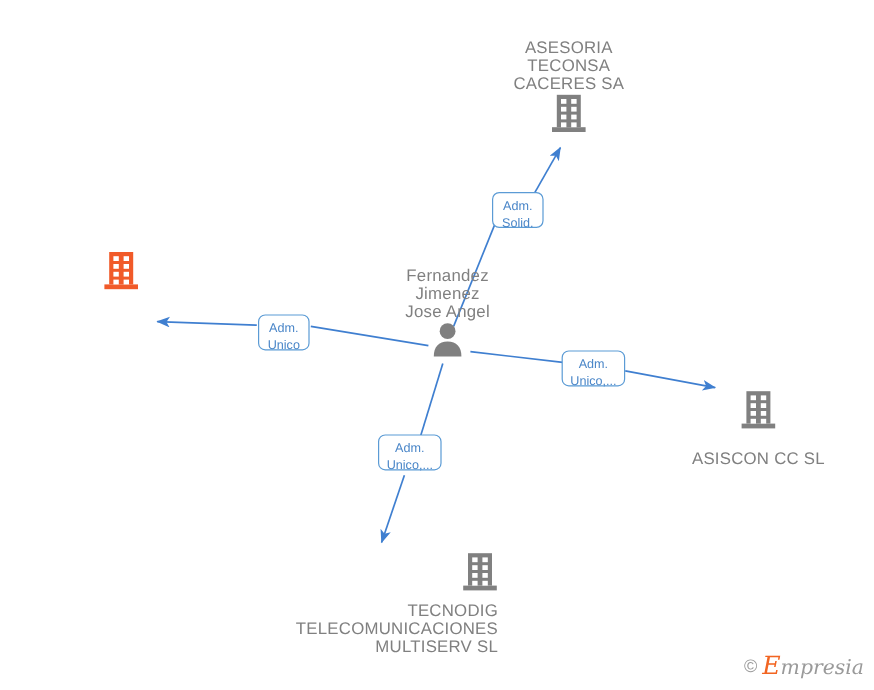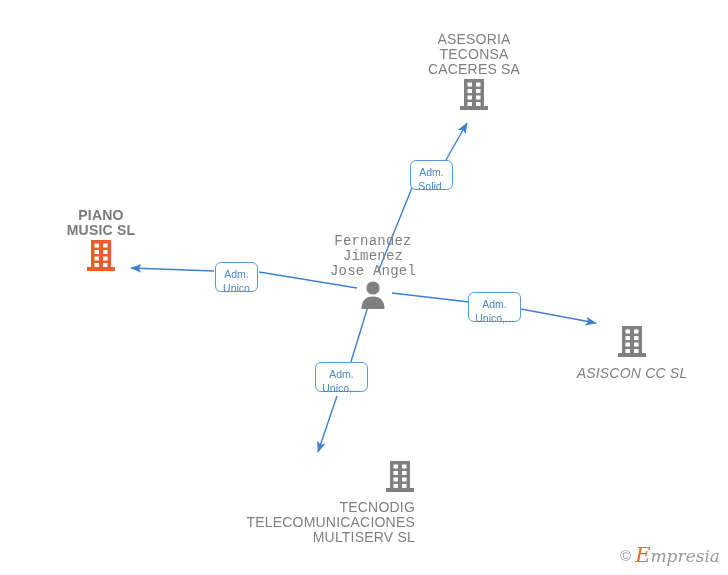--- a/index.html
+++ b/index.html
@@ -120,39 +120,37 @@
         <rect x="17" y="12" width="4.5" height="4" fill="#ffffff"></rect>
         <rect x="8.5" y="18.5" width="4.5" height="4" fill="#ffffff"></rect>
         <rect x="17" y="18.5" width="4.5" height="4" fill="#ffffff"></rect>
         <rect x="8.5" y="25" width="4.5" height="4" fill="#ffffff"></rect>
         <rect x="17" y="25" width="4.5" height="4" fill="#ffffff"></rect>
       </svg>
     </span>
   </div>
 
   <div class="node" style="left:41px; top:208px; width:120px;">
-    <div class="node-label" style="font-weight:bold; color:#7a7a7a;">PIANO
-MUSIC  SL</div>
     <span class="icon-wrap">
       <svg width="30" height="34" viewBox="0 0 30 34">
         <rect x="5" y="2" width="20" height="27" fill="#f15a29"></rect>
         <rect x="1" y="29" width="28" height="4" fill="#f15a29"></rect>
         <rect x="8.5" y="5.5" width="4.5" height="4" fill="#ffffff"></rect>
         <rect x="17" y="5.5" width="4.5" height="4" fill="#ffffff"></rect>
         <rect x="8.5" y="12" width="4.5" height="4" fill="#ffffff"></rect>
         <rect x="17" y="12" width="4.5" height="4" fill="#ffffff"></rect>
         <rect x="8.5" y="18.5" width="4.5" height="4" fill="#ffffff"></rect>
         <rect x="17" y="18.5" width="4.5" height="4" fill="#ffffff"></rect>
         <rect x="8.5" y="25" width="4.5" height="4" fill="#ffffff"></rect>
         <rect x="17" y="25" width="4.5" height="4" fill="#ffffff"></rect>
       </svg>
     </span>
   </div>
 
-  <div class="node" style="left:313px; top:234px; width:120px;font-family:Liberation Mono, monospace;">
+  <div class="node" style="left:313px; top:222px; width:120px;">
     <div class="node-label person">Fernandez
 Jimenez
 Jose Angel</div>
     <span class="icon-wrap">
       <svg width="30" height="32" viewBox="0 0 30 32">
         <circle cx="15" cy="9" r="6.6" fill="#808080"></circle>
         <path d="M15 17.5 C7.5 17.5 3.5 22 3.5 30 L26.5 30 C26.5 22 22.5 17.5 15 17.5 Z" fill="#808080"></path>
       </svg>
     </span>
   </div>
@@ -165,21 +163,21 @@
         <rect x="8.5" y="5.5" width="4.5" height="4" fill="#ffffff"></rect>
         <rect x="17" y="5.5" width="4.5" height="4" fill="#ffffff"></rect>
         <rect x="8.5" y="12" width="4.5" height="4" fill="#ffffff"></rect>
         <rect x="17" y="12" width="4.5" height="4" fill="#ffffff"></rect>
         <rect x="8.5" y="18.5" width="4.5" height="4" fill="#ffffff"></rect>
         <rect x="17" y="18.5" width="4.5" height="4" fill="#ffffff"></rect>
         <rect x="8.5" y="25" width="4.5" height="4" fill="#ffffff"></rect>
         <rect x="17" y="25" width="4.5" height="4" fill="#ffffff"></rect>
       </svg>
     </span>
-    <div class="node-label" style="margin-top:4px;font-style:italic;">ASISCON CC  SL</div>
+    <div class="node-label" style="margin-top:12px;">ASISCON CC  SL</div>
   </div>
 
   <div class="node" style="left:215px; top:459px; width:200px;text-align:right;">
     <span class="icon-wrap">
       <svg width="30" height="34" viewBox="0 0 30 34">
         <rect x="5" y="2" width="20" height="27" fill="#808080"></rect>
         <rect x="1" y="29" width="28" height="4" fill="#808080"></rect>
         <rect x="8.5" y="5.5" width="4.5" height="4" fill="#ffffff"></rect>
         <rect x="17" y="5.5" width="4.5" height="4" fill="#ffffff"></rect>
         <rect x="8.5" y="12" width="4.5" height="4" fill="#ffffff"></rect>

